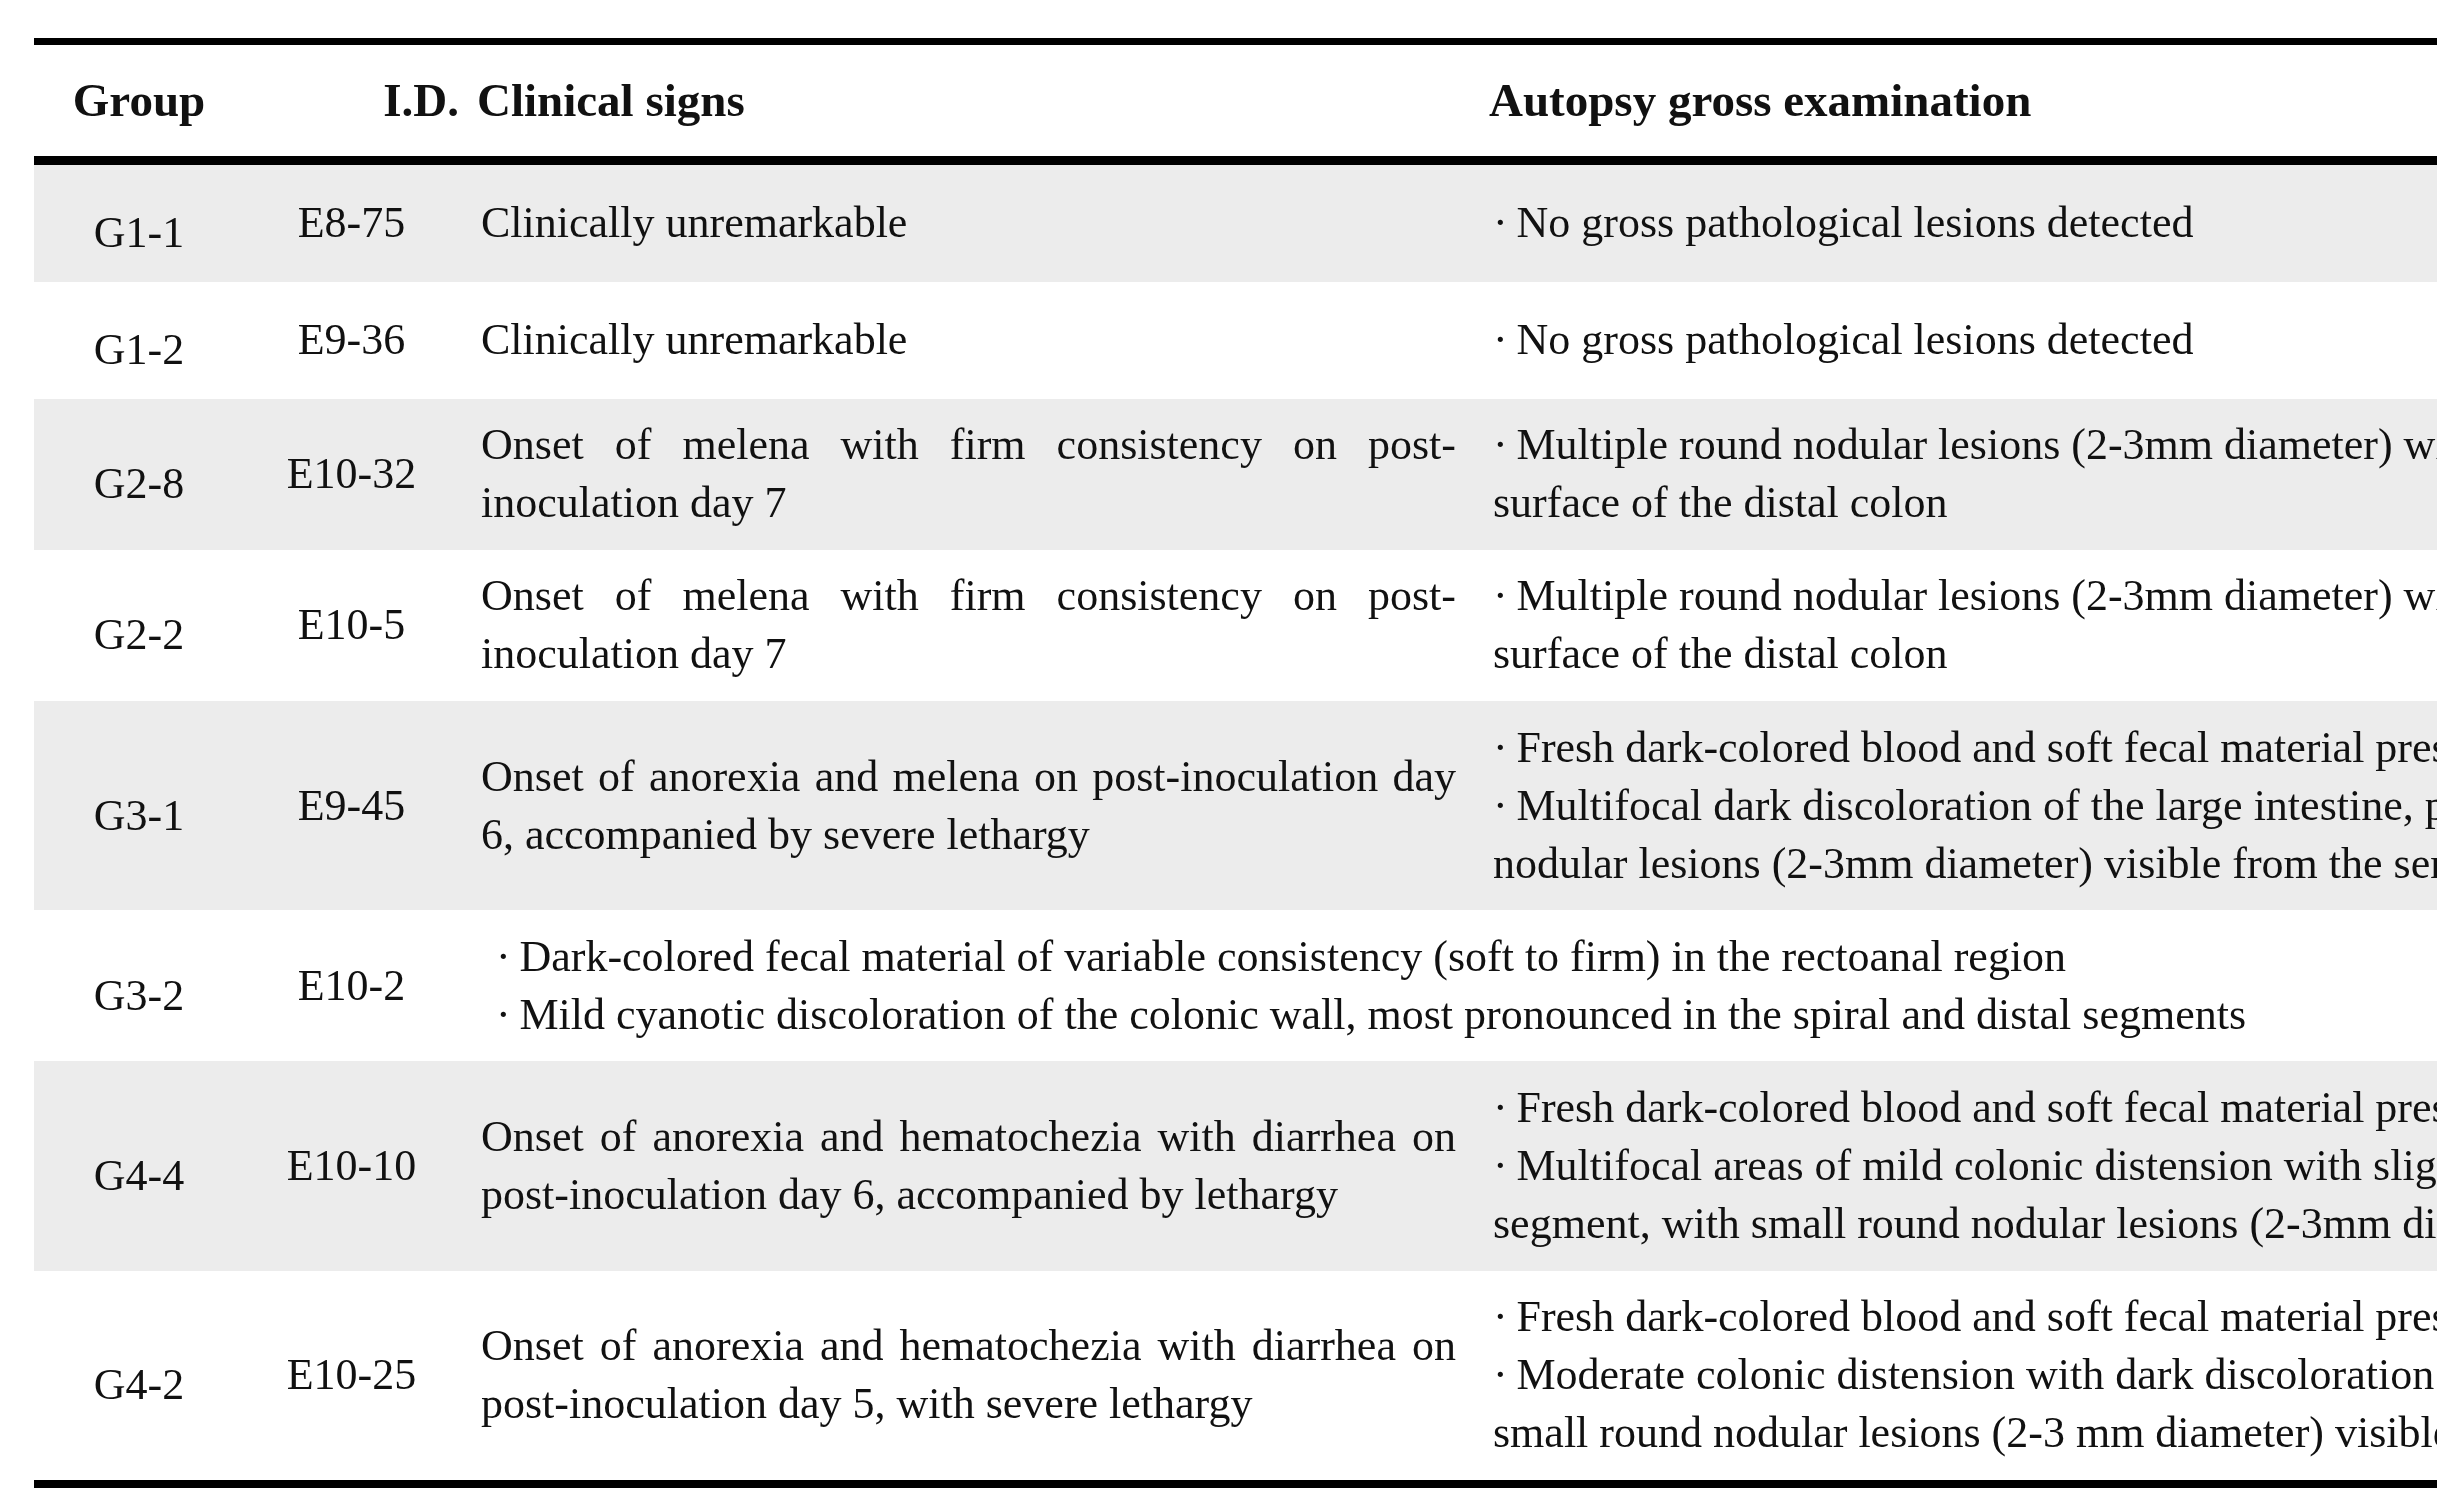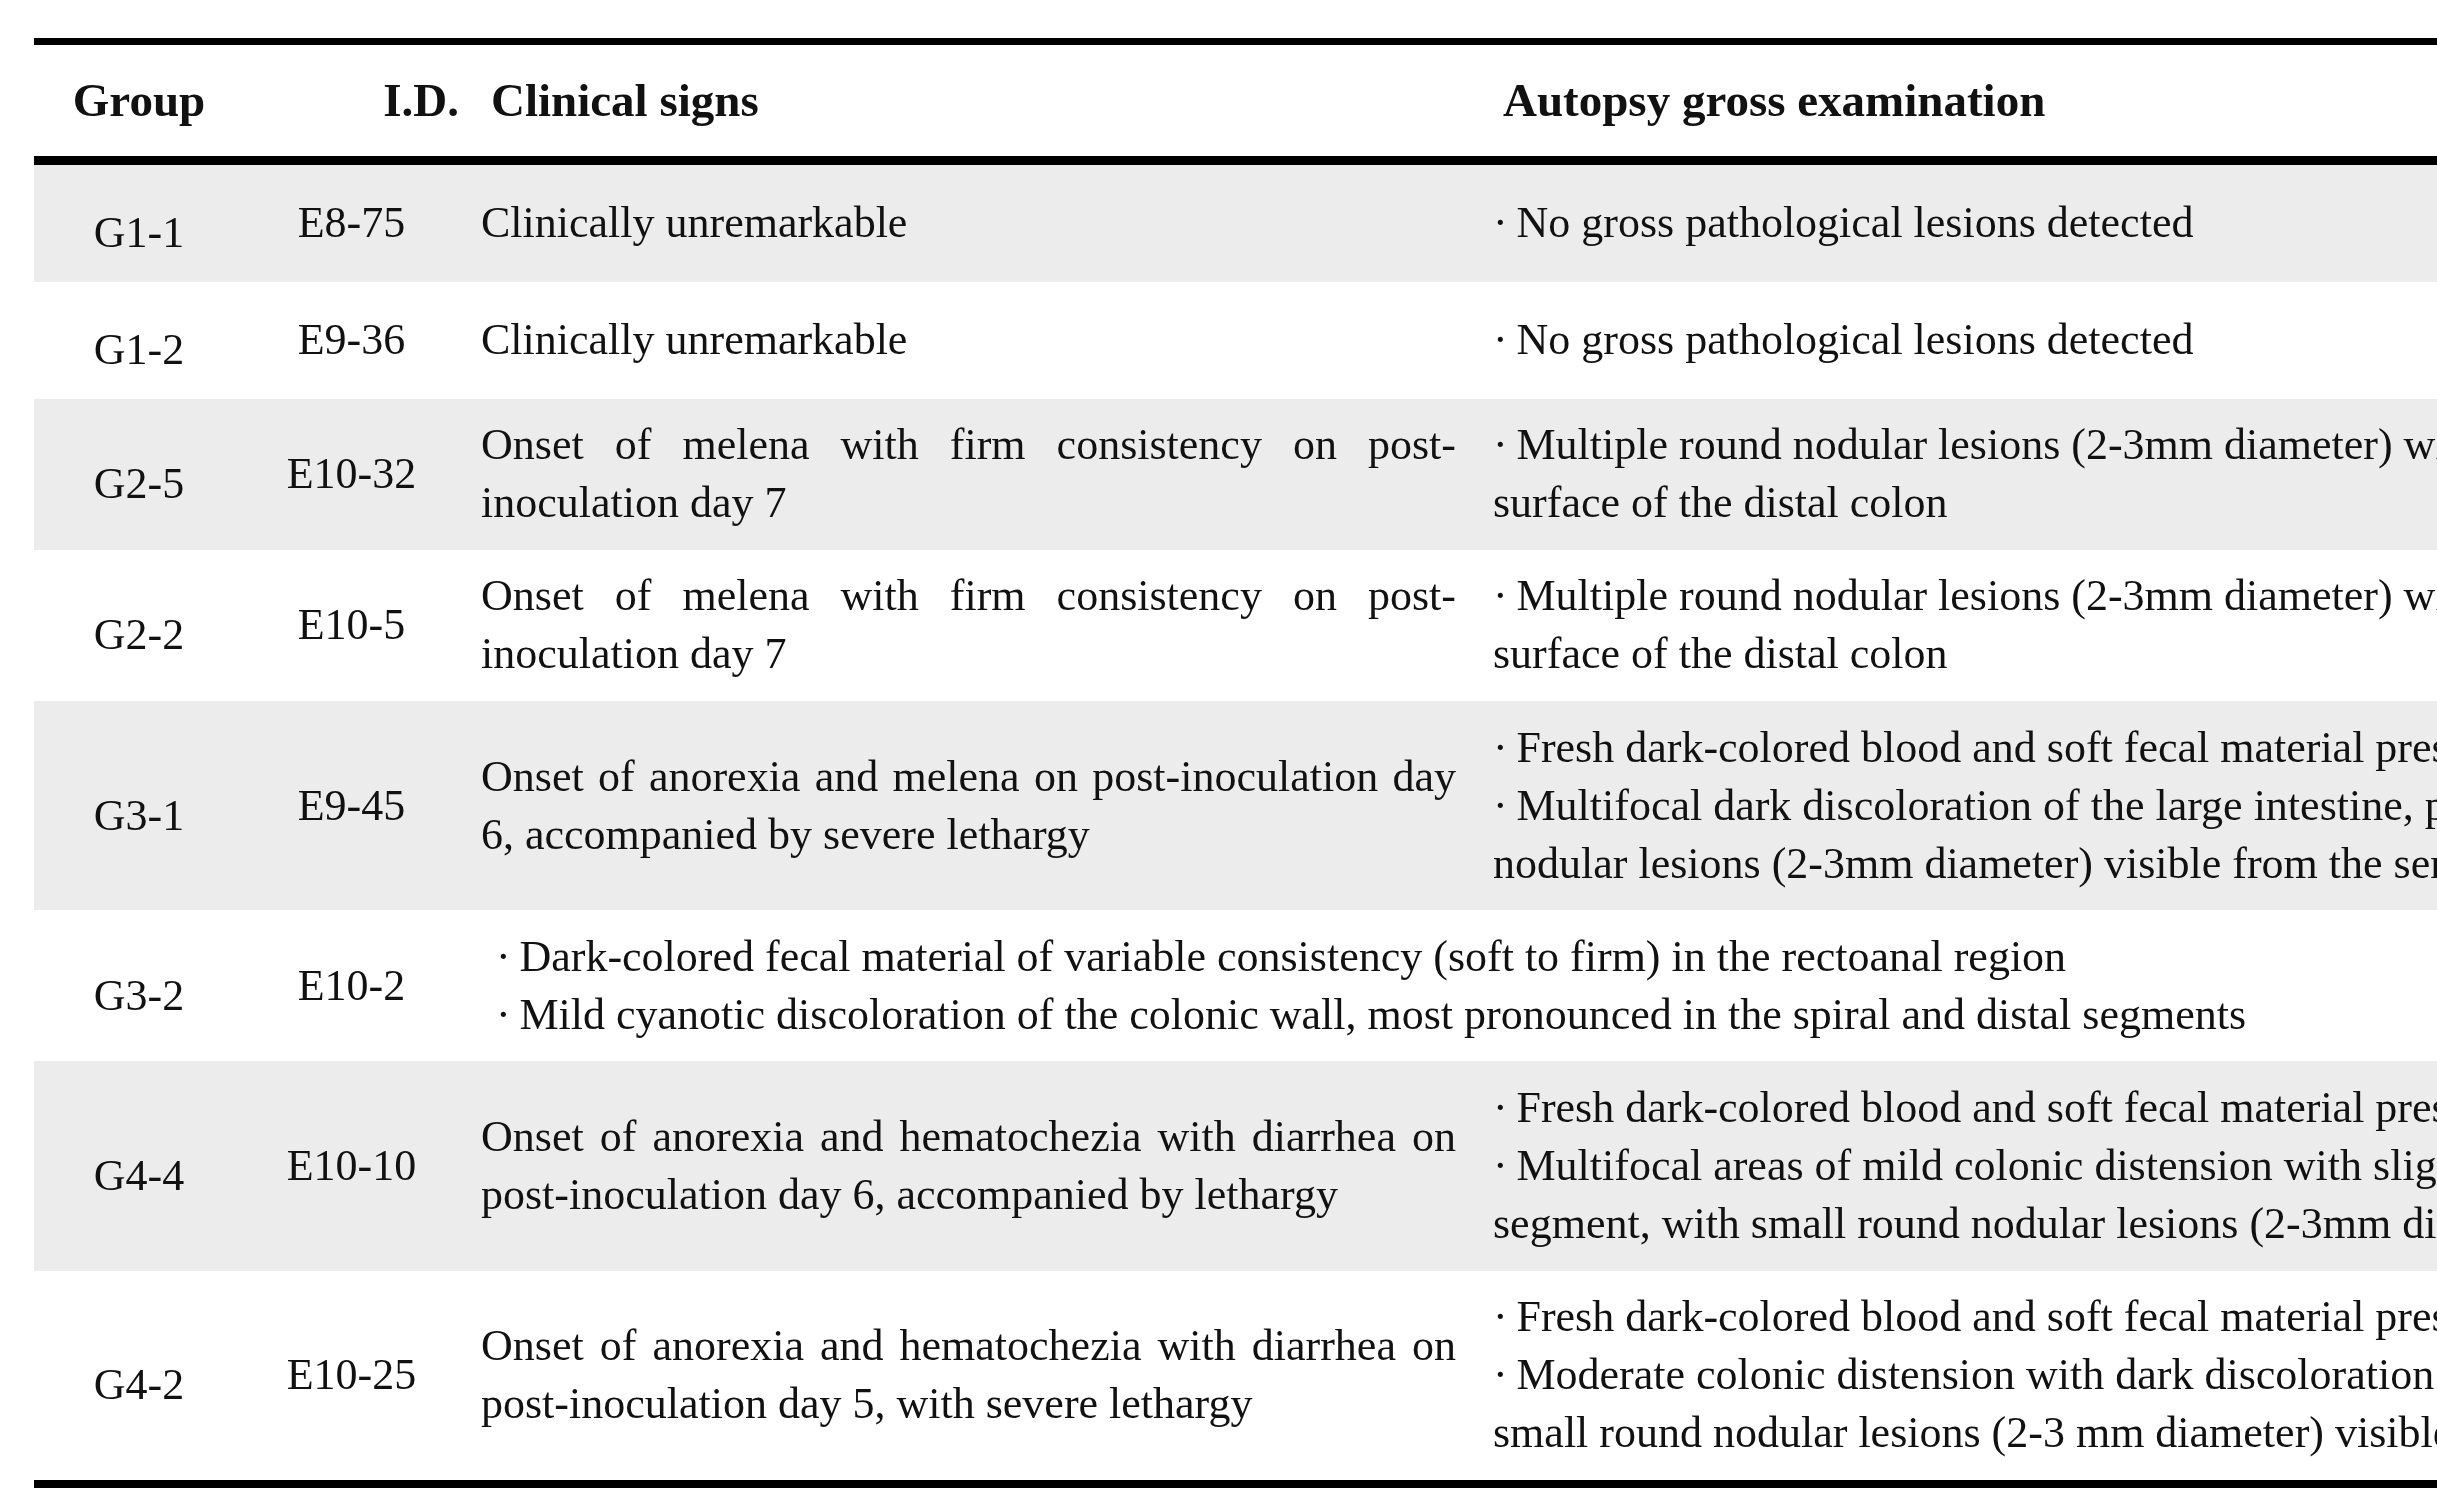--- a/index.html
+++ b/index.html
@@ -24,21 +24,21 @@
   .header-row {
     display:flex;
     align-items:center;
     height:111px;
     font-weight:bold;
     font-size:47px;
     background:#ffffff;
   }
   .hdr-group { width:210px; text-align:center; }
   .hdr-id    { width:215px; text-align:right; }
-  .hdr-clinical { width:975px; margin-left:32px; text-align:left; }
+  .hdr-clinical { width:975px; margin-left:18px; text-align:left; }
   .hdr-autopsy  { flex:1; margin-left:37px; text-align:left; }
 
   .tbody { width:100%; }
   .row {
     display:flex;
     align-items:center;
     box-sizing:border-box;
     min-height:117px;
     padding:17.6px 0;
     font-size:44px;
@@ -87,21 +87,21 @@
   </div>
       <div class="row">
     <div class="cell-group">G1-2</div>
     <div class="cell-id">E9-36</div>
     <div class="cell-clinical">Clinically unremarkable</div>
     <div class="cell-autopsy">
           <div class="autopsy-item"><span class="bullet">·</span><span>No gross pathological lesions detected</span></div>
         </div>
   </div>
       <div class="row stripe">
-    <div class="cell-group">G2-5</div>
+    <div class="cell-group">G2-8</div>
     <div class="cell-id">E10-32</div>
     <div class="cell-clinical">Onset of melena with firm consistency on post-inoculation day 7</div>
     <div class="cell-autopsy">
           <div class="autopsy-item"><span class="bullet">·</span><span>Multiple round nodular lesions (2-3mm diameter) with focal hemorrhagic patches observed on the mucosal surface of the distal colon</span></div>
         </div>
   </div>
       <div class="row">
     <div class="cell-group">G2-2</div>
     <div class="cell-id">E10-5</div>
     <div class="cell-clinical">Onset of melena with firm consistency on post-inoculation day 7</div>

